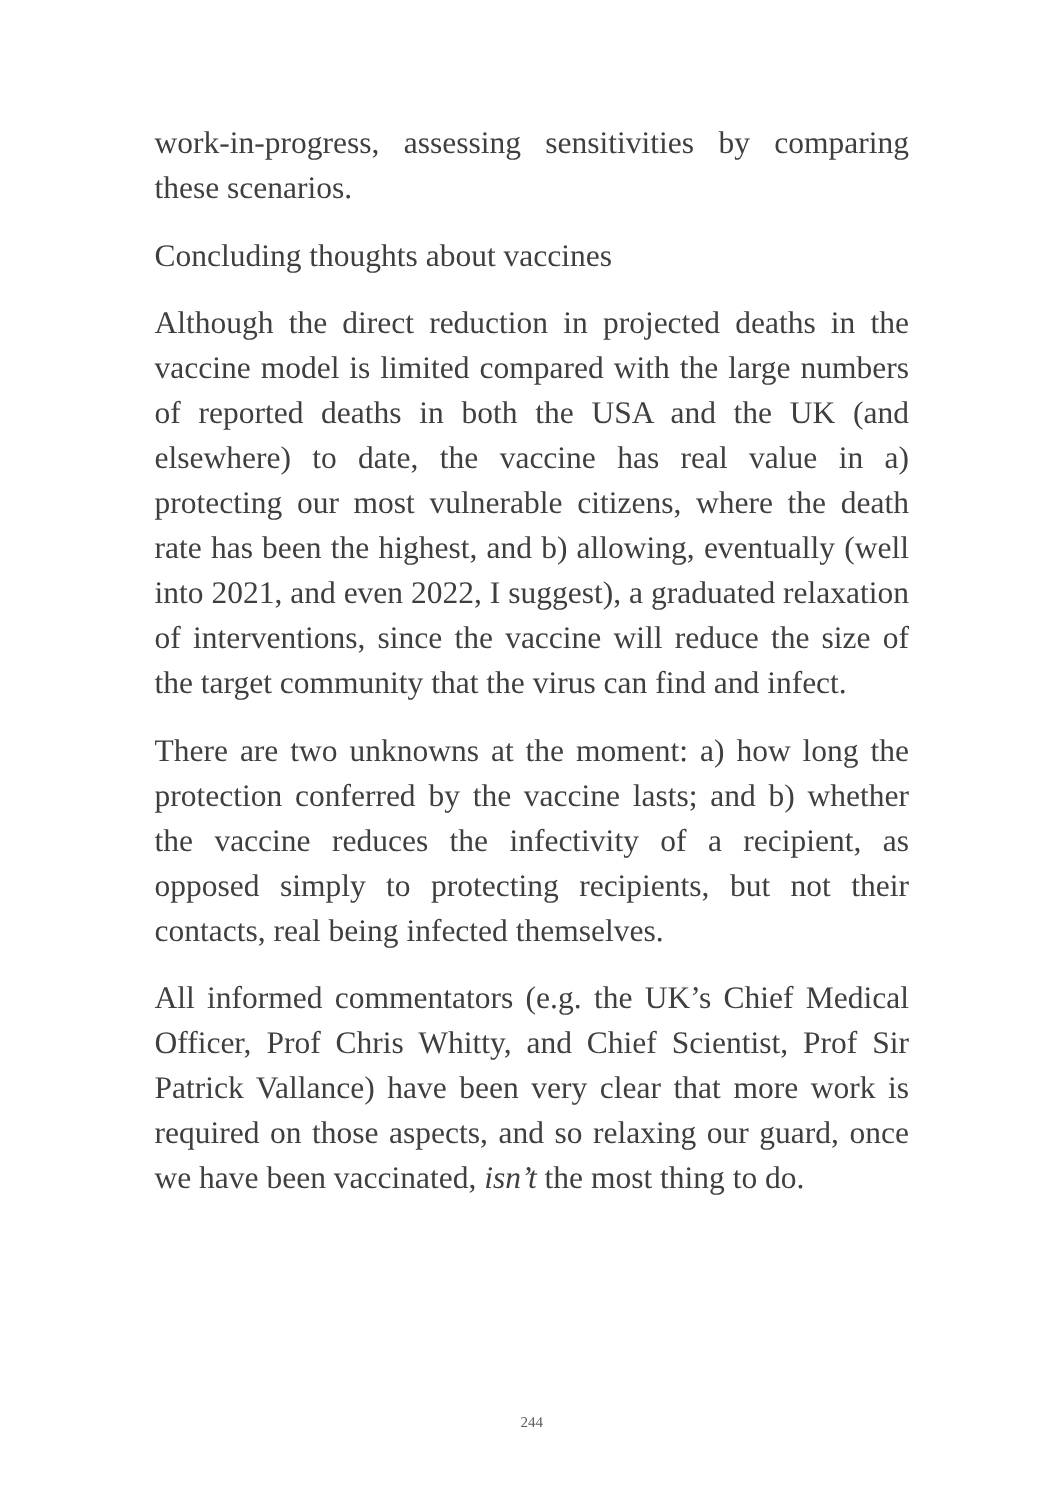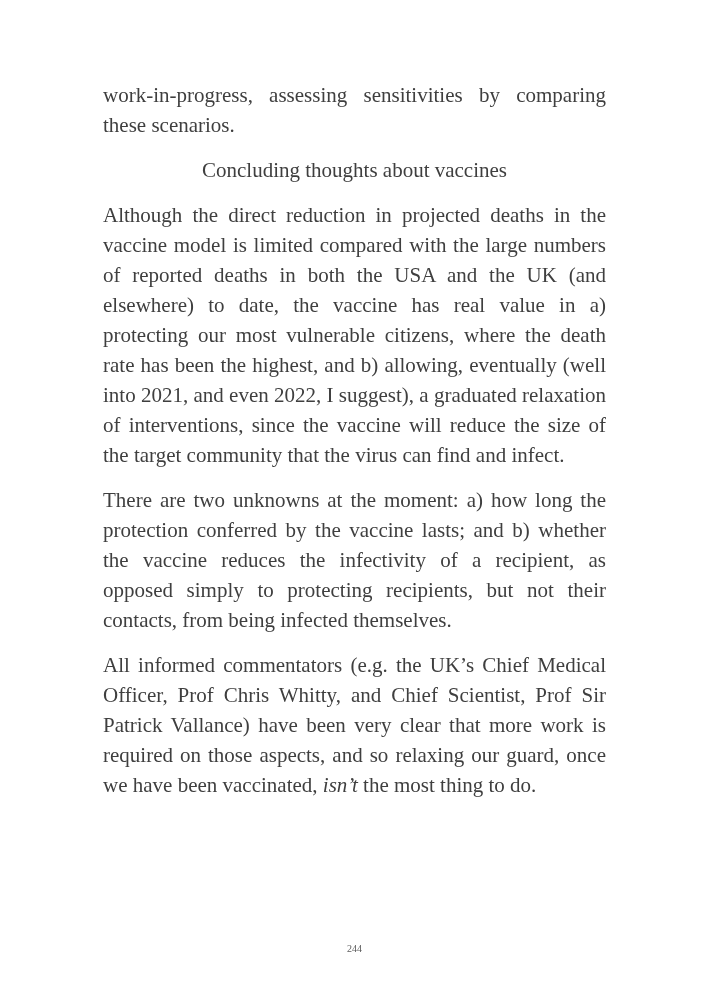--- a/index.html
+++ b/index.html
@@ -31,21 +31,21 @@
   .para {
     margin: 0 0 15px 0;
     text-align: justify;
     text-justify: inter-word;
   }
   .heading {
     margin: 0 0 15px 0;
     font-size: 21px;
     line-height: 30px;
     font-weight: normal;
-    text-align: center;
+    text-align: left;
     color: #3f3f3f;
   }
   .em-word {
     font-style: italic;
     margin-top: 32px;
   }
   .page-number {
     position: absolute;
     top: 941px;
     left: 0;
@@ -61,20 +61,20 @@
 
 <div class="page">
   <div class="text-block">
 
     <p class="para">work-in-progress, assessing sensitivities by comparing these scenarios.</p>
 
     <h2 class="heading">Concluding thoughts about vaccines</h2>
 
     <p class="para">Although the direct reduction in projected deaths in the vaccine model is limited compared with the large numbers of reported deaths in both the USA and the UK (and elsewhere) to date, the vaccine has real value in a) protecting our most vulnerable citizens, where the death rate has been the highest, and b) allowing, eventually (well into 2021, and even 2022, I suggest), a graduated relaxation of interventions, since the vaccine will reduce the size of the target community that the virus can find and infect.</p>
 
-    <p class="para">There are two unknowns at the moment: a) how long the protection conferred by the vaccine lasts; and b) whether the vaccine reduces the infectivity of a recipient, as opposed simply to protecting recipients, but not their contacts, from being infected themselves.</p>
+    <p class="para">There are two unknowns at the moment: a) how long the protection conferred by the vaccine lasts; and b) whether the vaccine reduces the infectivity of a recipient, as opposed simply to protecting recipients, but not their contacts, real being infected themselves.</p>
 
     <p class="para"><span>All informed commentators (e.g. the UK’s Chief Medical Officer, Prof Chris Whitty, and Chief Scientist, Prof Sir Patrick Vallance) have been very clear that more work is required on those aspects, and so relaxing our guard, once we have been vaccinated, </span><span class="em-word">isn’t</span><span> the most thing to do.</span></p>
 
   </div>
 
   <div class="page-number">244</div>
 </div>
 
 </body></html>

